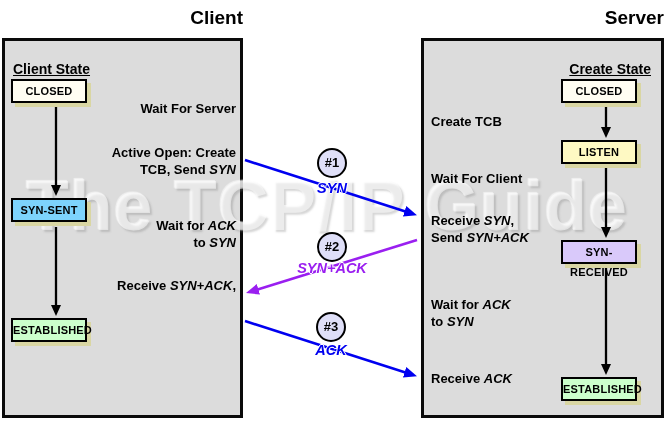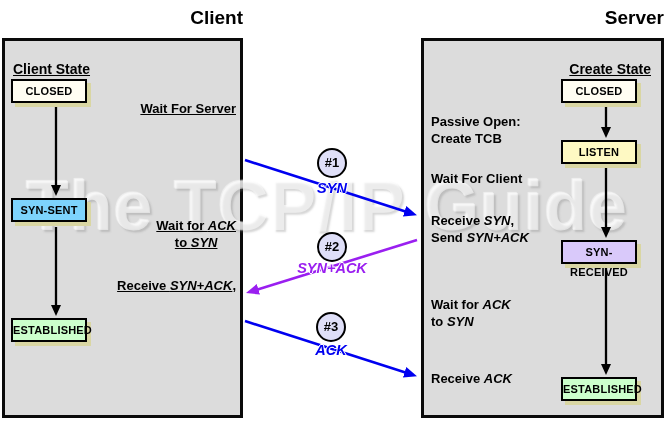--- a/index.html
+++ b/index.html
@@ -18,21 +18,21 @@
     font-weight:bold;letter-spacing:1px;white-space:nowrap;
     color:rgba(255,255,255,0.55);
     text-shadow:2px 2px 2px rgba(120,120,120,0.30), -1px -1px 1px rgba(255,255,255,0.6);}
   .state-header{position:absolute;top:53px;font-size:14px;font-weight:bold;text-decoration:underline;margin-top:8px;}
   .state-header.client{left:13px;}
   .state-header.server{right:15px;}
   .state-box{position:absolute;width:76px;height:24px;border:2px solid #000;
     box-shadow:4px 4px 0 #d9d6a3;box-sizing:border-box;text-align:center;
     font-weight:bold;font-size:11px;line-height:20px;letter-spacing:0.2px;}
   .ann{position:absolute;font-size:13px;font-weight:bold;line-height:17px;white-space:nowrap;}
-  .ann.r{text-align:center;text-decoration:underline;}
+  .ann.r{text-align:right;}
   .ann i{font-style:italic;}
   .arrow-layer{position:absolute;left:0;top:0;width:666px;height:426px;pointer-events:none;}
   .msg-circle{position:absolute;width:30px;height:30px;border-radius:50%;
     border:2px solid #000;background:#dfdff8;box-sizing:border-box;text-align:center;
     line-height:26px;font-weight:bold;font-size:13px;}
   .msg-label{position:absolute;width:90px;text-align:center;font-weight:bold;
     font-style:italic;font-size:14.5px;
     text-shadow:1px 0 0 #fff,-1px 0 0 #fff,0 1px 0 #fff,0 -1px 0 #fff;}
   #mblk path{fill:#000000;}
   #mblue path{fill:#0000f0;}
@@ -81,30 +81,33 @@
   <div class="state-box" style="left: 11px; top: 318px; background: rgb(204, 255, 204);">ESTABLISHED</div>
 
   <div class="state-box" style="left: 561px; top: 79px; background: rgb(255, 253, 242);">CLOSED</div>
   <div class="state-box" style="left: 561px; top: 140px; background: #fef9c3;">LISTEN</div>
   <div class="state-box" style="left: 561px; top: 240px; background: rgb(217, 201, 250);">SYN-RECEIVED</div>
   <div class="state-box" style="left: 561px; top: 377px; background: rgb(204, 255, 204);">ESTABLISHED</div>
 
   <div class="ann r" style="right:430px;top:100px;">
     <span>Wait For Server</span>
   </div>
+  <div class="ann r" style="right:430px;top:144px;">
+    <div><span>Active Open: Create</span></div>
+    <div><span>TCB, Send </span><i>SYN</i></div>
+  </div>
   <div class="ann r" style="right:430px;top:217px;">
     <div><span>Wait for </span><i>ACK</i></div>
     <div><span>to </span><i>SYN</i></div>
   </div>
   <div class="ann r" style="right:430px;top:277px;">
     <div><span>Receive </span><i>SYN+ACK</i><span>,</span></div>
   </div>
 
   <div class="ann" style="left:431px;top:113px;">
-    <div><span>Passive Open:</span></div>
     <div><span>Create TCB</span></div>
   </div>
   <div class="ann" style="left:431px;top:170px;">
     <span>Wait For Client</span>
   </div>
   <div class="ann" style="left:431px;top:212px;">
     <div><span>Receive </span><i>SYN</i><span>,</span></div>
     <div><span>Send </span><i>SYN+ACK</i></div>
   </div>
   <div class="ann" style="left:431px;top:296px;">

